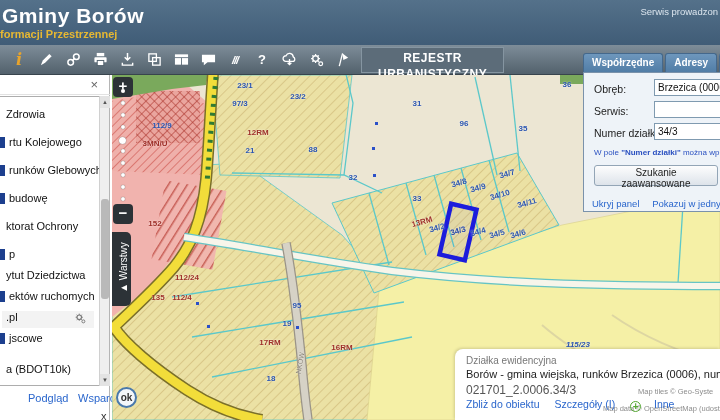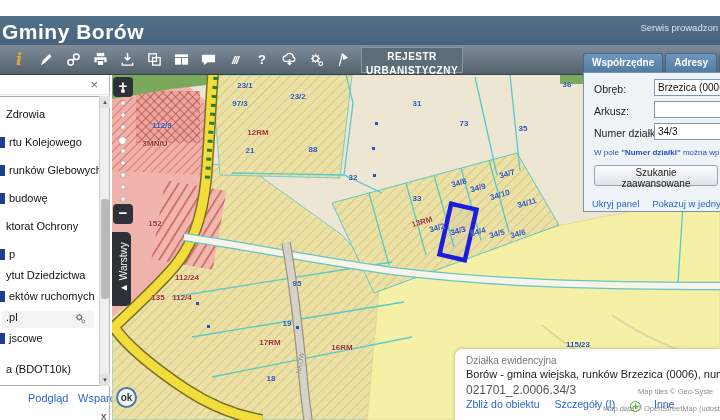--- a/index.html
+++ b/index.html
@@ -1,37 +1,37 @@
 <!DOCTYPE html>
 <html><head>
 <meta charset="utf-8">
 <style>
   html,body{margin:0;padding:0;background:#ddd;}
   *{box-sizing:border-box;font-family:"Liberation Sans",sans-serif;}
   #app{position:relative;width:720px;height:420px;overflow:hidden;background:#fff;}
 
   
-  #header{position:absolute;left:0;top:16px;width:720px;height:56px;
+  #header{position:absolute;left:0;top:0;width:720px;height:56px;
     background:linear-gradient(#54718a,#3c5873);border-bottom:2px solid #2c415a;}
   #title{position:absolute;left:2px;top:4px;color:#fff;font-size:21px;font-weight:bold;letter-spacing:.5px;white-space:nowrap;}
   #subtitle{position:absolute;left:0px;top:28px;color:#e7b832;font-size:11px;font-weight:bold;white-space:nowrap;}
   #header-right{position:absolute;right:2px;top:6px;color:#dbe5ee;font-size:9.5px;white-space:nowrap;}
 
   
   #toolbar{position:absolute;left:0;top:45px;width:720px;height:30px;
     background:linear-gradient(#7e8d99,#52616c);border-bottom:1px solid #38444d;
     display:flex;align-items:center;}
   .tbicon{width:16px;height:16px;margin-left:11px;display:flex;align-items:center;justify-content:center;
     color:#fff;flex:0 0 auto;cursor:pointer;}
   .tbicon svg{width:15px;height:15px;}
   .tbicon.glyphic{font-weight:bold;font-size:13px;}
   .tbicon.gold{color:#e8a42c;font-family:"DejaVu Serif",serif;font-style:italic;font-size:16px;}
   .tbicon.slashes{font-style:italic;font-size:11px;letter-spacing:-1px;}
-  #rejestr-btn{margin-left:10px;height:26px;padding:2px 4px;background:#5c6c79;border:1px solid #8595a1;
-    color:#fff;font-size:10px;font-weight:bold;text-align:center;line-height:1.4;letter-spacing:.5px;cursor:pointer;}
+  #rejestr-btn{margin-left:10px;height:26px;padding:2px 16px;background:#5c6c79;border:1px solid #8595a1;
+    color:#fff;font-size:12px;font-weight:bold;text-align:center;line-height:1.4;letter-spacing:.5px;cursor:pointer;}
 
   
   #sidebar{position:absolute;left:0;top:75px;width:110px;height:345px;background:#fff;border-right:1px solid #b5b5b5;}
   #sidebar-top{position:absolute;left:0;top:0;width:110px;height:20px;border-bottom:1px solid #e2e2e2;}
   #sidebar-close{position:absolute;right:12px;top:2px;color:#666;font-size:13px;cursor:pointer;}
   #sb-list{position:absolute;left:0;top:21px;width:109px;height:290px;border:1px solid #adadad;border-left:none;overflow:hidden;background:#fff;}
   .sb-item{position:relative;height:17px;margin:11px 0 0 2px;font-size:11px;color:#111;white-space:nowrap;cursor:pointer;}
   .sb-item:nth-child(n+7){margin-top:4px;}
   .sb-item.last{margin-top:14px;}
   .sb-item .sliver{position:absolute;left:-2px;top:1px;width:5px;height:11px;background:#1c3f8e;}
@@ -332,46 +332,46 @@
     <div id="ok-btn">ok</div>
   <span class="mlabel blue" style="left: 133px; top: 10px; transform: translate(-50%, -50%);">23/1</span>
       <span class="mlabel blue" style="left: 128px; top: 28px; transform: translate(-50%, -50%);">97/3</span>
       <span class="mlabel blue" style="left: 50px; top: 50px; transform: translate(-50%, -50%);">112/9</span>
       <span class="mlabel red" style="left: 43px; top: 68px; transform: translate(-50%, -50%);">3MN/U</span>
       <span class="mlabel red" style="left: 146px; top: 57px; transform: translate(-50%, -50%);">12RM</span>
       <span class="mlabel blue" style="left: 138px; top: 75px; transform: translate(-50%, -50%);">21</span>
       <span class="mlabel blue" style="left: 186px; top: 21px; transform: translate(-50%, -50%);">23/2</span>
       <span class="mlabel blue" style="left: 201px; top: 74px; transform: translate(-50%, -50%);">88</span>
       <span class="mlabel blue" style="left: 305px; top: 28px; transform: translate(-50%, -50%);">31</span>
-      <span class="mlabel blue" style="left: 352px; top: 48px; transform: translate(-50%, -50%);">73</span>
+      <span class="mlabel blue" style="left: 352px; top: 48px; transform: translate(-50%, -50%);">96</span>
       <span class="mlabel blue" style="left: 411px; top: 53px; transform: translate(-50%, -50%);">35</span>
       <span class="mlabel blue" style="left: 455px; top: 9px; transform: translate(-50%, -50%);">36</span>
       <span class="mlabel blue" style="left: 241px; top: 102px; transform: translate(-50%, -50%);">32</span>
       <span class="mlabel blue" style="left: 305px; top: 123px; transform: translate(-50%, -50%);">33</span>
       <span class="mlabel blue" style="left: 395px; top: 99px; transform: translate(-50%, -50%) rotate(-16deg);">34/7</span>
       <span class="mlabel blue" style="left: 347px; top: 108px; transform: translate(-50%, -50%) rotate(-16deg);">34/8</span>
       <span class="mlabel blue" style="left: 366px; top: 113px; transform: translate(-50%, -50%) rotate(-16deg);">34/9</span>
       <span class="mlabel blue" style="left: 388px; top: 120px; transform: translate(-50%, -50%) rotate(-16deg);">34/10</span>
       <span class="mlabel blue" style="left: 415px; top: 128px; transform: translate(-50%, -50%) rotate(-16deg);">34/11</span>
       <span class="mlabel red" style="left: 310px; top: 147px; transform: translate(-50%, -50%) rotate(-16deg);">13RM</span>
       <span class="mlabel blue" style="left: 325px; top: 153px; transform: translate(-50%, -50%) rotate(-16deg);">34/2</span>
       <span class="mlabel hl" style="left: 346px; top: 156px; transform: translate(-50%, -50%) rotate(-16deg);">34/3</span>
       <span class="mlabel blue" style="left: 366px; top: 157px; transform: translate(-50%, -50%) rotate(-16deg);">34/4</span>
       <span class="mlabel blue" style="left: 385px; top: 159px; transform: translate(-50%, -50%) rotate(-16deg);">34/5</span>
       <span class="mlabel blue" style="left: 406px; top: 159px; transform: translate(-50%, -50%) rotate(-16deg);">34/6</span>
       <span class="mlabel red" style="left: 43px; top: 148px; transform: translate(-50%, -50%);">152</span>
       <span class="mlabel red" style="left: 75px; top: 202px; transform: translate(-50%, -50%);">112/24</span>
       <span class="mlabel red" style="left: 46px; top: 222px; transform: translate(-50%, -50%);">135</span>
       <span class="mlabel red" style="left: 70px; top: 222px; transform: translate(-50%, -50%);">112/4</span>
-      <span class="mlabel blue" style="left: 185px; top: 208px; transform: translate(-50%, -50%);">95</span>
+      <span class="mlabel blue" style="left: 185px; top: 230px; transform: translate(-50%, -50%);">95</span>
       <span class="mlabel blue" style="left: 175px; top: 248px; transform: translate(-50%, -50%);">19</span>
       <span class="mlabel red" style="left: 158px; top: 267px; transform: translate(-50%, -50%);">17RM</span>
       <span class="mlabel red" style="left: 230px; top: 272px; transform: translate(-50%, -50%);">16RM</span>
       <span class="mlabel blue" style="left: 159px; top: 303px; transform: translate(-50%, -50%);">18</span>
-      <span class="mlabel blue" style="left: 466px; top: 269px; transform: translate(-50%, -50%);">115/23</span>
+      <span class="mlabel blue" style="left: 466px; top: 269px; transform: translate(-50%, -50%); font-style: italic;">115/23</span>
       <span class="mlabel gray" style="left: 188px; top: 288px; transform: translate(-50%, -50%) rotate(-80deg);">NKÓW</span>
     </div>
 
   <div id="sidebar">
     <div id="sidebar-top">
       <span id="sidebar-close">×</span>
     </div>
     <div id="sb-list">
         <div class="sb-item"><span class="lbl">Zdrowia</span></div>
         <div class="sb-item has-sliver"><span class="sliver"></span><span class="lbl">rtu Kolejowego</span></div>
@@ -404,21 +404,21 @@
         <div class="tab">Współrzędne</div>
         <div class="tab">Adresy</div>
         <div class="tab active">Działki</div>
       </div>
     <div id="panel-body">
       <div class="frow">
         <label>Obręb:</label>
         <input readonly="" value="Brzezica (0006" style="">
       </div>
       <div class="frow">
-        <label>Arkusz:</label>
+        <label>Serwis:</label>
         <input value="" style="">
       </div>
       <div class="frow">
         <label>Numer działki:</label>
         <input value="34/3" style="">
       </div>
       <div id="help-text"><span>W pole </span><b>"Numer działki"</b><span> można wpisać pe</span></div>
       <button id="adv-btn">Szukanie zaawansowane</button>
       <div id="panel-links">
         <a>Ukryj panel</a>

